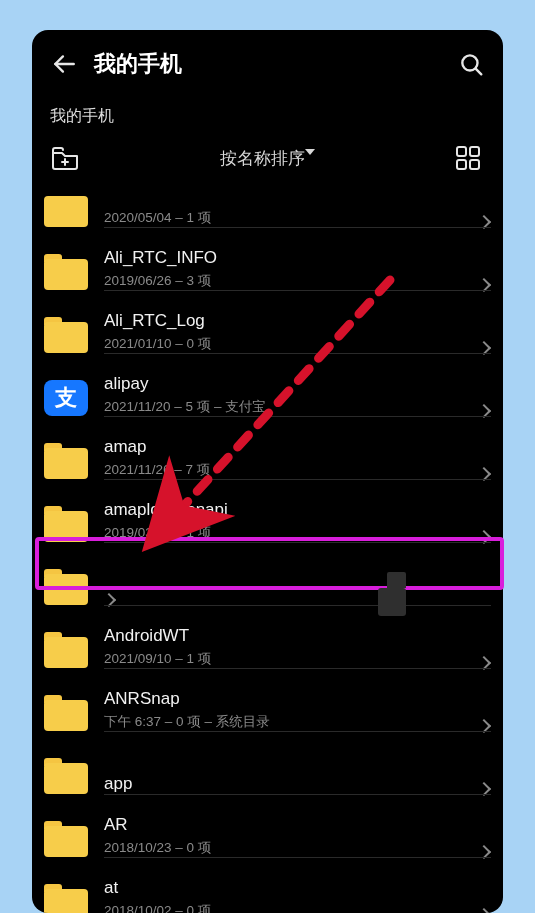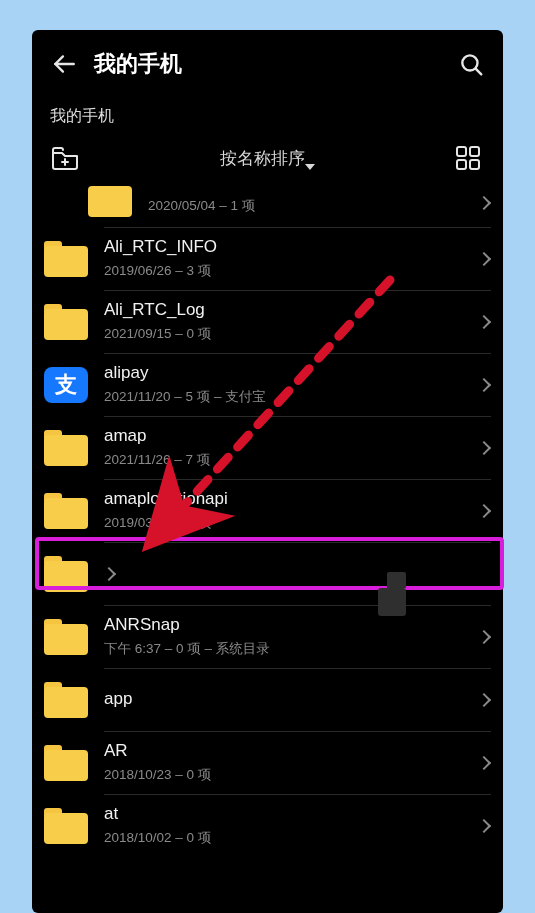--- a/index.html
+++ b/index.html
@@ -11,21 +11,21 @@
     font-family: -apple-system, "Helvetica Neue", Arial, sans-serif;
     position: relative;
   }
   .phone {
     position: absolute;
     left: 32px;
     top: 30px;
     width: 471px;
     height: 883px;
     background: #000;
-    border-radius: 6px;
+    border-radius: 16px;
     overflow: hidden;
     color: #fff;
   }
   .header {
     display: flex;
     align-items: center;
     height: 68px;
     padding: 0 18px;
   }
   .back-icon {
@@ -62,47 +62,46 @@
     justify-content: space-between;
     padding: 0 18px 14px 18px;
   }
   .newfolder-icon, .grid-icon {
     width: 30px;
     height: 26px;
     color: #e6e6e6;
   }
   .sort-btn {
     display: flex;
-    align-items: flex-end;
+    align-items: flex-start;
     color: #d8d8d8;
     font-size: 17px;
     font-weight: 500;
   }
   .sort-btn .caret {
     width: 0; height: 0;
     border-left: 5px solid transparent;
     border-right: 5px solid transparent;
     border-top: 6px solid #d8d8d8;
     margin-top: 2px;
   }
   .list {
     overflow: hidden;
   }
   .row {
     display: flex;
-    align-items: center;
+    align-items: flex-end;
     height: 63px;
     padding-left: 12px;
     padding-right: 14px;
     position: relative;
   }
   .row.first-cut {
     height: 42px;
-    align-items: center;
-    margin-left: 44px;
+    align-items: flex-end;
   }
   .row.first-cut .folder-icon { margin-top: -14px; }
   .row.first-cut .text { margin-top: -4px; }
   .row.first-cut .chevron { margin-top: -6px; }
   .folder-icon {
     width: 44px;
     height: 36px;
     flex: 0 0 44px;
     margin-right: 16px;
     position: relative;
@@ -259,21 +258,21 @@
         <div class="chevron"></div>
       </div>
       <div class="row">
         <div class="divider"></div>
         <div class="folder-icon">
           <div class="tab"></div>
           <div class="body"></div>
         </div>
         <div class="text">
           <div class="name">Ali_RTC_Log</div>
-          <div class="sub">2021/09/15 – 0 项</div>
+          <div class="sub">2021/01/10 – 0 项</div>
         </div>
         <div class="chevron"></div>
       </div>
       <div class="row">
         <div class="divider"></div>
         <div class="folder-icon alipay">
           <div class="body">支</div>
         </div>
         <div class="text">
           <div class="name">alipay</div>
@@ -303,20 +302,32 @@
           <div class="name">amaplocationapi</div>
           <div class="sub">2019/03/30 – 1 项</div>
         </div>
         <div class="chevron"></div>
       </div>
       <div class="row">
         <div class="divider"></div>
         <div class="folder-icon">
           <div class="tab"></div>
           <div class="body"></div>
+        </div>
+        <div class="chevron"></div>
+      </div>
+      <div class="row">
+        <div class="divider"></div>
+        <div class="folder-icon">
+          <div class="tab"></div>
+          <div class="body"></div>
+        </div>
+        <div class="text">
+          <div class="name">AndroidWT</div>
+          <div class="sub">2021/09/10 – 1 项</div>
         </div>
         <div class="chevron"></div>
       </div>
       <div class="row">
         <div class="divider"></div>
         <div class="folder-icon">
           <div class="tab"></div>
           <div class="body"></div>
         </div>
         <div class="text">

